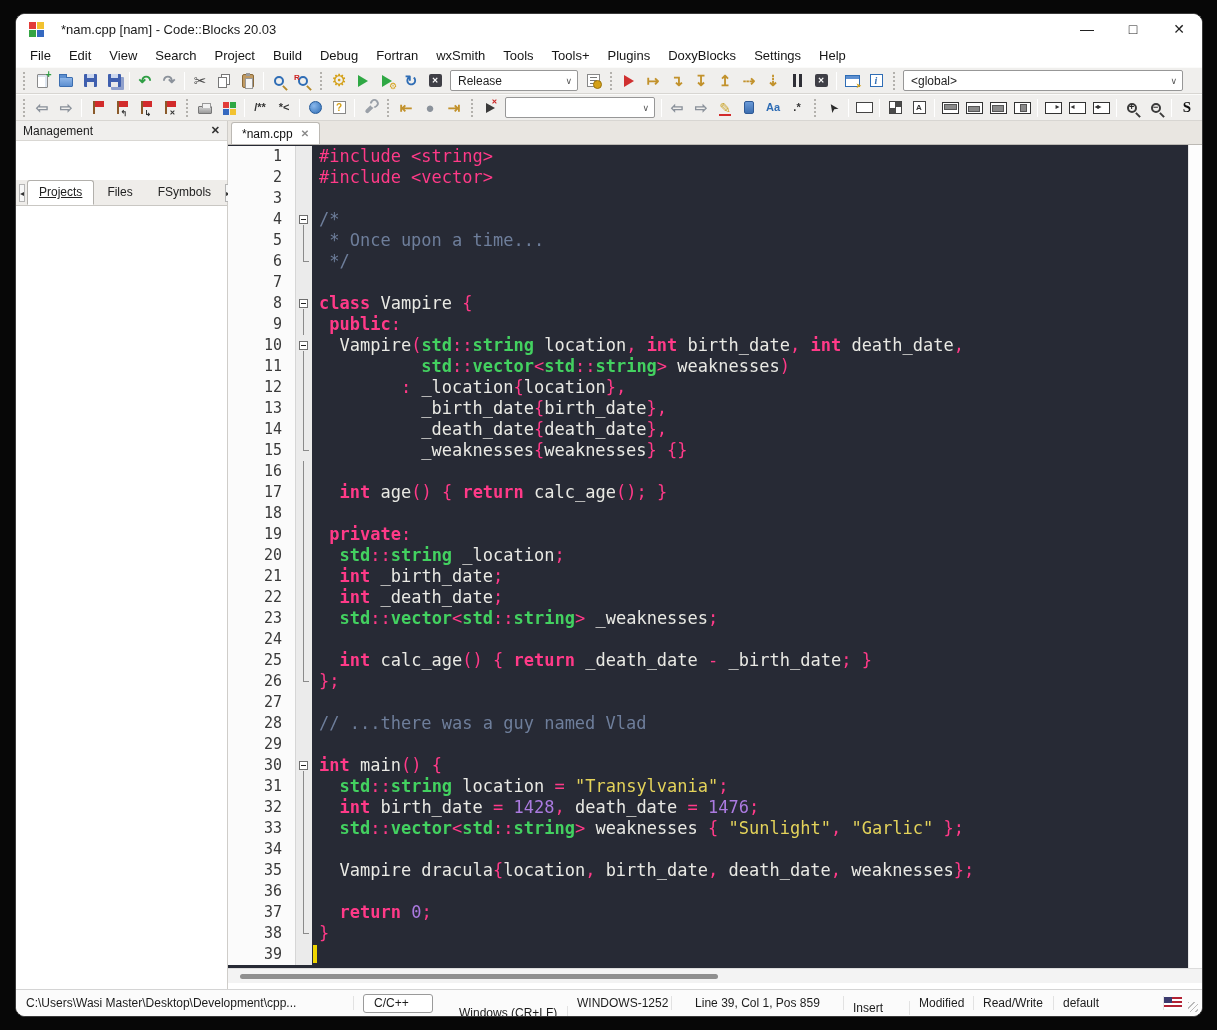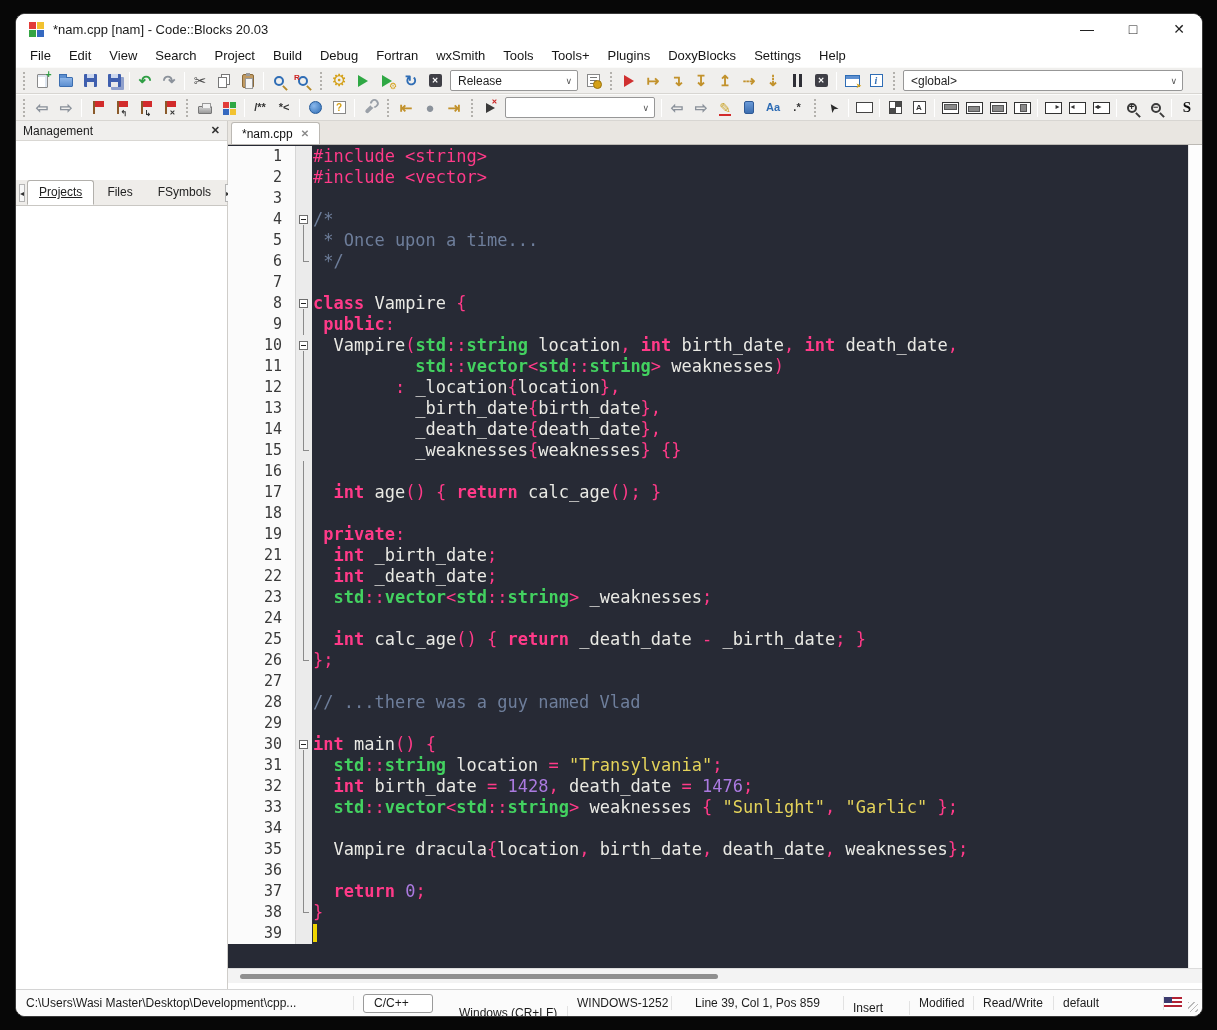--- a/index.html
+++ b/index.html
@@ -7,21 +7,21 @@
   i { display:block; font-style:normal; }
   .win { position:absolute; left:15px; top:13px; width:1188px; height:1004px; background:#fff;
          border-radius:10px; border:1px solid #3a3a3a; overflow:hidden; display:flex; flex-direction:column; }
 
   
   .titlebar { height:30px; display:flex; align-items:center; padding-left:13px; background:#fff; flex:none; }
   .logo { width:15px; height:15px; position:relative; flex:none; }
   .logo i { position:absolute; width:7px; height:7px; }
   .logo .q1{left:0;top:0;background:#e23c39}.logo .q2{right:0;top:0;background:#f2c230}
   .logo .q3{left:0;bottom:0;background:#35a544}.logo .q4{right:0;bottom:0;background:#3569c0}
-  .wtitle { font-size:13px; color:#1a1a1a; margin-left:9px; flex:1; white-space:nowrap; }
+  .wtitle { font-size:13px; color:#1a1a1a; margin-left:17px; flex:1; white-space:nowrap; }
   .wctl { width:46px; text-align:center; font-size:14px; color:#222; }
 
   
   .menubar { height:23px; display:flex; align-items:center; padding-left:5px; background:#fff; font-size:13px; color:#161616; flex:none; }
   .menu-item { padding:2px 9px; white-space:nowrap; }
 
   
   .tb { background:#f0efed; border-top:1px solid #fbfbfa; border-bottom:1px solid #d8d6d2; height:27px;
         display:flex; align-items:center; padding-left:2px; flex:none; overflow:hidden; }
   .tbtn { width:24px; height:23px; flex:none; background:none; border:none; display:flex; align-items:center; justify-content:center; position:relative; }
@@ -127,21 +127,21 @@
   .codeline { height:21px; display:flex; white-space:pre; }
   .ln { width:68px; flex:none; text-align:right; padding-right:13px; background:#fbfbfb; color:#3a3a3a;
         font:15px/21px "DejaVu Sans Mono",monospace; border-right:1px solid #d6d6d6; }
   .fold { width:16px; flex:none; background:#ebebeb; position:relative; }
   .fold .fbox { position:absolute; left:3px; top:6px; width:9px; height:9px; background:#fff; border:1px solid #6f6f6f; }
   .fold .fbox::after { content:""; position:absolute; left:1px; top:3px; width:5px; height:1px; background:#222; }
   .fold .ftail { position:absolute; left:7px; top:16px; bottom:0; width:1px; background:#8a8a8a; }
   .fold .fline { position:absolute; left:7px; top:0; bottom:0; width:1px; background:#8a8a8a; }
   .fold .fend { position:absolute; left:7px; top:0; height:11px; width:1px; background:#8a8a8a; }
   .fold .fend::after { content:""; position:absolute; left:0; top:10px; width:6px; height:1px; background:#8a8a8a; }
-  .ltext { padding-left:1px; font:17px/21px "DejaVu Sans Mono",monospace; position:relative; }
+  .ltext { padding-left:7px; font:17px/21px "DejaVu Sans Mono",monospace; position:relative; }
   .tk-pp{color:#ff3a88} .tk-kw{color:#ff3a88;font-weight:bold} .tk-typ{color:#43d160;font-weight:bold}
   .tk-id{color:#e9e9e4} .tk-op{color:#ff3a88} .tk-str{color:#e4d35a} .tk-num{color:#ab7ae0} .tk-com{color:#6e7e9b}
   .caret { position:absolute; left:1px; top:1px; width:4px; height:18px; background:#efd500; }
 
   .hscroll { height:15px; background:#f3f3f3; border-top:1px solid #dcdcdc; position:relative; flex:none; }
   .hthumb { position:absolute; left:12px; top:5px; width:478px; height:5px; background:#8f8f8f; border-radius:3px; }
   .bgap { height:6px; background:#fff; flex:none; }
 
   
   .statusbar { height:27px; background:#fbfbfb; border-top:1px solid #d4d4d4; display:flex; align-items:center;
@@ -467,20 +467,21 @@
             <div class="codeline"><span class="ln">10</span><span class="fold"><i class="fbox"></i><i class="ftail"></i></span><span class="ltext"><span class="tk-id">  Vampire</span><span class="tk-op">(</span><span class="tk-typ">std</span><span class="tk-op">::</span><span class="tk-typ">string</span><span class="tk-id"> location</span><span class="tk-op">,</span><span class="tk-id"> </span><span class="tk-kw">int</span><span class="tk-id"> birth_date</span><span class="tk-op">,</span><span class="tk-id"> </span><span class="tk-kw">int</span><span class="tk-id"> death_date</span><span class="tk-op">,</span></span></div>
             <div class="codeline"><span class="ln">11</span><span class="fold"><i class="fline"></i></span><span class="ltext"><span class="tk-id">          </span><span class="tk-typ">std</span><span class="tk-op">::</span><span class="tk-typ">vector</span><span class="tk-op">&lt;</span><span class="tk-typ">std</span><span class="tk-op">::</span><span class="tk-typ">string</span><span class="tk-op">&gt;</span><span class="tk-id"> weaknesses</span><span class="tk-op">)</span></span></div>
             <div class="codeline"><span class="ln">12</span><span class="fold"><i class="fline"></i></span><span class="ltext"><span class="tk-id">        </span><span class="tk-op">:</span><span class="tk-id"> _location</span><span class="tk-op">{</span><span class="tk-id">location</span><span class="tk-op">},</span></span></div>
             <div class="codeline"><span class="ln">13</span><span class="fold"><i class="fline"></i></span><span class="ltext"><span class="tk-id">          _birth_date</span><span class="tk-op">{</span><span class="tk-id">birth_date</span><span class="tk-op">},</span></span></div>
             <div class="codeline"><span class="ln">14</span><span class="fold"><i class="fline"></i></span><span class="ltext"><span class="tk-id">          _death_date</span><span class="tk-op">{</span><span class="tk-id">death_date</span><span class="tk-op">},</span></span></div>
             <div class="codeline"><span class="ln">15</span><span class="fold"><i class="fend"></i></span><span class="ltext"><span class="tk-id">          _weaknesses</span><span class="tk-op">{</span><span class="tk-id">weaknesses</span><span class="tk-op">}</span><span class="tk-id"> </span><span class="tk-op">{}</span></span></div>
             <div class="codeline"><span class="ln">16</span><span class="fold"><i class="fline"></i></span><span class="ltext"></span></div>
             <div class="codeline"><span class="ln">17</span><span class="fold"><i class="fline"></i></span><span class="ltext"><span class="tk-id">  </span><span class="tk-kw">int</span><span class="tk-id"> age</span><span class="tk-op">()</span><span class="tk-id"> </span><span class="tk-op">{</span><span class="tk-id"> </span><span class="tk-kw">return</span><span class="tk-id"> calc_age</span><span class="tk-op">();</span><span class="tk-id"> </span><span class="tk-op">}</span></span></div>
             <div class="codeline"><span class="ln">18</span><span class="fold"><i class="fline"></i></span><span class="ltext"></span></div>
             <div class="codeline"><span class="ln">19</span><span class="fold"><i class="fline"></i></span><span class="ltext"><span class="tk-id"> </span><span class="tk-kw">private</span><span class="tk-op">:</span></span></div>
+            <div class="codeline"><span class="ln">20</span><span class="fold"><i class="fline"></i></span><span class="ltext"><span class="tk-id">  </span><span class="tk-typ">std</span><span class="tk-op">::</span><span class="tk-typ">string</span><span class="tk-id"> _location</span><span class="tk-op">;</span></span></div>
             <div class="codeline"><span class="ln">21</span><span class="fold"><i class="fline"></i></span><span class="ltext"><span class="tk-id">  </span><span class="tk-kw">int</span><span class="tk-id"> _birth_date</span><span class="tk-op">;</span></span></div>
             <div class="codeline"><span class="ln">22</span><span class="fold"><i class="fline"></i></span><span class="ltext"><span class="tk-id">  </span><span class="tk-kw">int</span><span class="tk-id"> _death_date</span><span class="tk-op">;</span></span></div>
             <div class="codeline"><span class="ln">23</span><span class="fold"><i class="fline"></i></span><span class="ltext"><span class="tk-id">  </span><span class="tk-typ">std</span><span class="tk-op">::</span><span class="tk-typ">vector</span><span class="tk-op">&lt;</span><span class="tk-typ">std</span><span class="tk-op">::</span><span class="tk-typ">string</span><span class="tk-op">&gt;</span><span class="tk-id"> _weaknesses</span><span class="tk-op">;</span></span></div>
             <div class="codeline"><span class="ln">24</span><span class="fold"><i class="fline"></i></span><span class="ltext"></span></div>
             <div class="codeline"><span class="ln">25</span><span class="fold"><i class="fline"></i></span><span class="ltext"><span class="tk-id">  </span><span class="tk-kw">int</span><span class="tk-id"> calc_age</span><span class="tk-op">()</span><span class="tk-id"> </span><span class="tk-op">{</span><span class="tk-id"> </span><span class="tk-kw">return</span><span class="tk-id"> _death_date </span><span class="tk-op">-</span><span class="tk-id"> _birth_date</span><span class="tk-op">;</span><span class="tk-id"> </span><span class="tk-op">}</span></span></div>
             <div class="codeline"><span class="ln">26</span><span class="fold"><i class="fend"></i></span><span class="ltext"><span class="tk-op">};</span></span></div>
             <div class="codeline"><span class="ln">27</span><span class="fold"></span><span class="ltext"></span></div>
             <div class="codeline"><span class="ln">28</span><span class="fold"></span><span class="ltext"><span class="tk-com">// ...there was a guy named Vlad</span></span></div>
             <div class="codeline"><span class="ln">29</span><span class="fold"></span><span class="ltext"></span></div>
             <div class="codeline"><span class="ln">30</span><span class="fold"><i class="fbox"></i><i class="ftail"></i></span><span class="ltext"><span class="tk-kw">int</span><span class="tk-id"> main</span><span class="tk-op">()</span><span class="tk-id"> </span><span class="tk-op">{</span></span></div>

